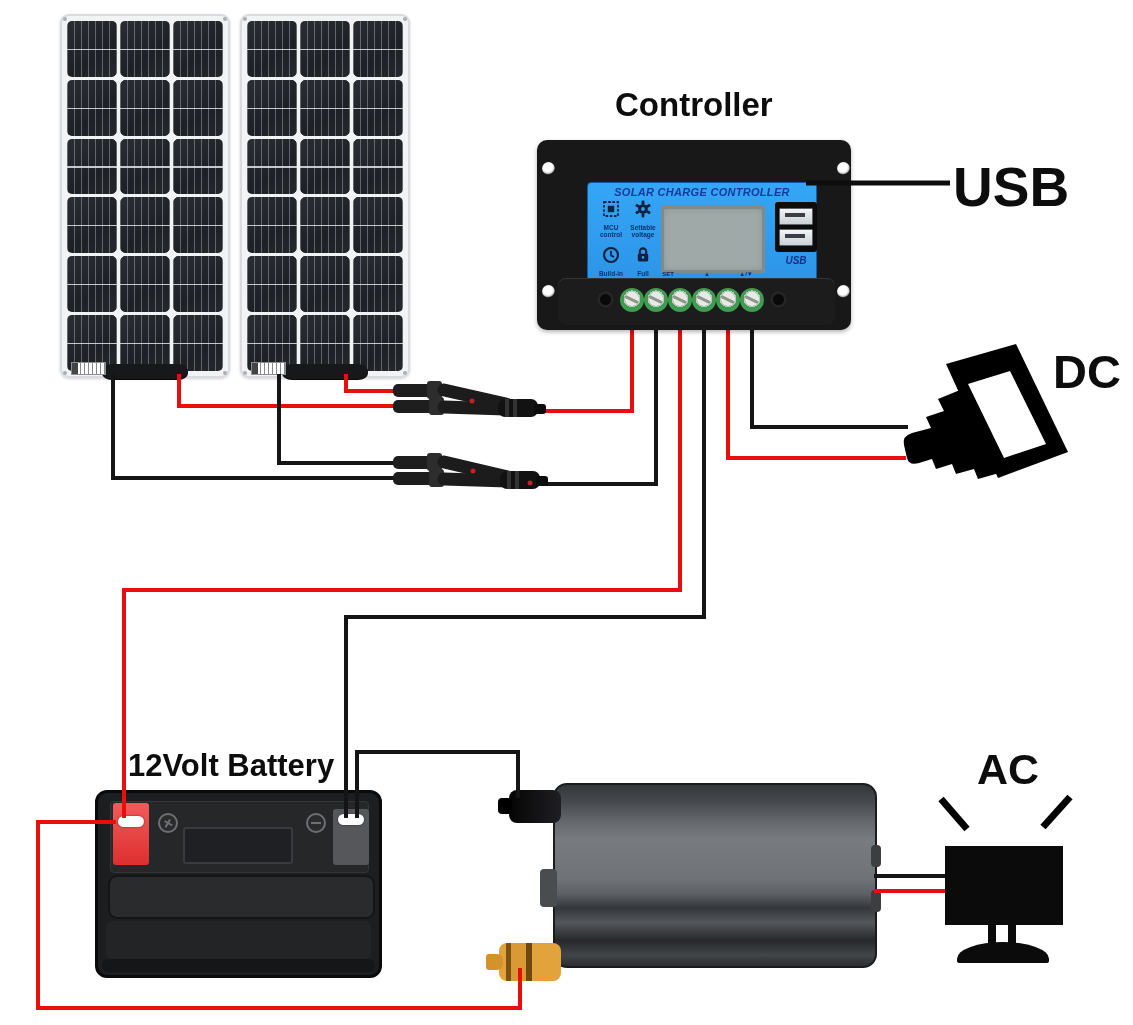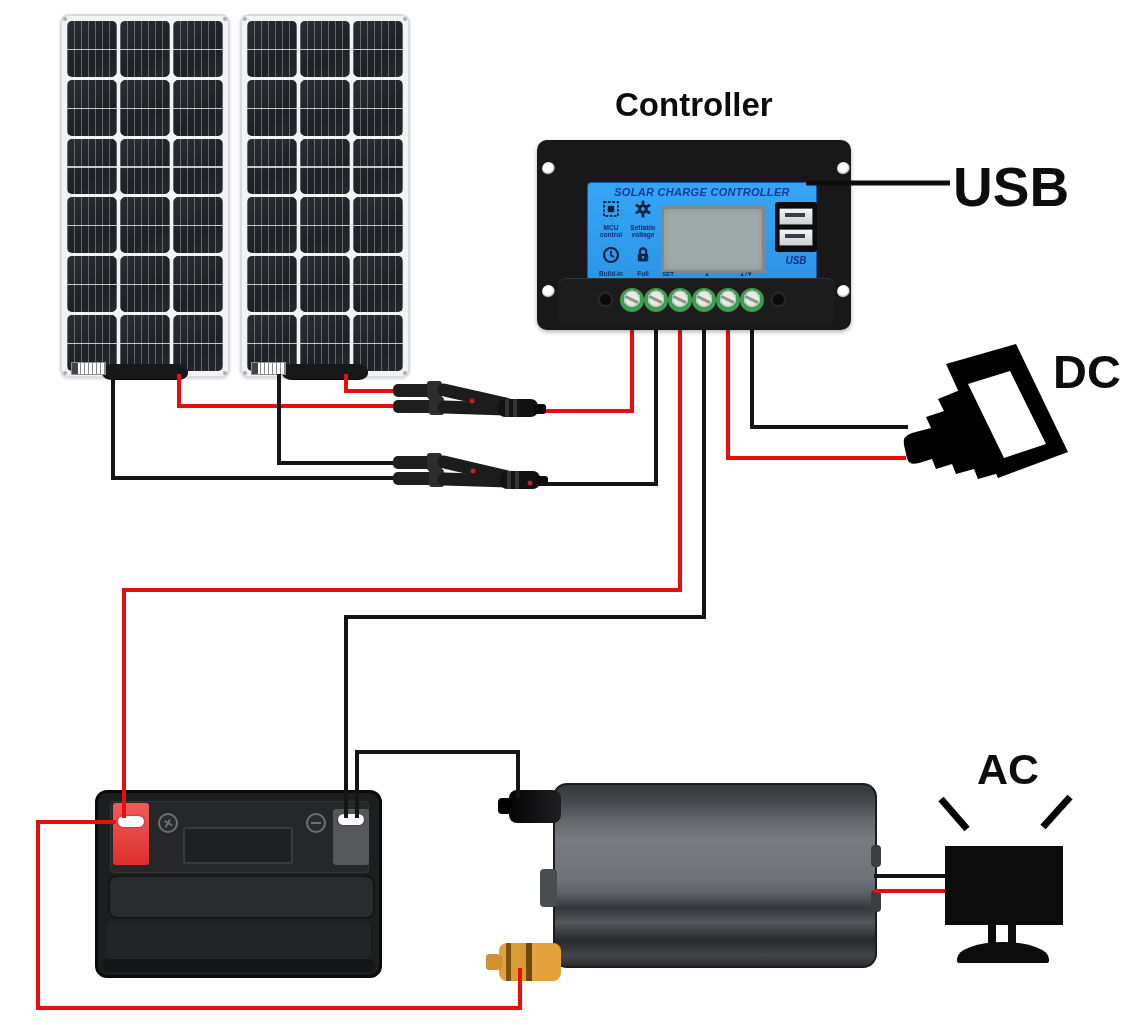--- a/index.html
+++ b/index.html
@@ -345,14 +345,15 @@
     </g>
     <g stroke="#000" stroke-width="7">
       <line x1="941" y1="799" x2="967" y2="829"></line>
       <line x1="1070" y1="797" x2="1043" y2="827"></line>
     </g>
   </svg>
 
   <div class="biglabel" style="left:615px;top:86px;width:190px;text-align:left;font-size:33px;">Controller</div>
   <div class="biglabel" style="left:953px;top:155px;font-size:55px;">USB</div>
   <div class="biglabel" style="left:1053px;top:344px;font-size:47px;">DC</div>
+  <div class="biglabel" style="left:128px;top:748px;font-size:31px;">12Volt Battery</div>
   <div class="biglabel" style="left:958px;top:745px;width:100px;text-align:center;font-size:43px;">AC</div>
 </div>
 
 </body></html>

